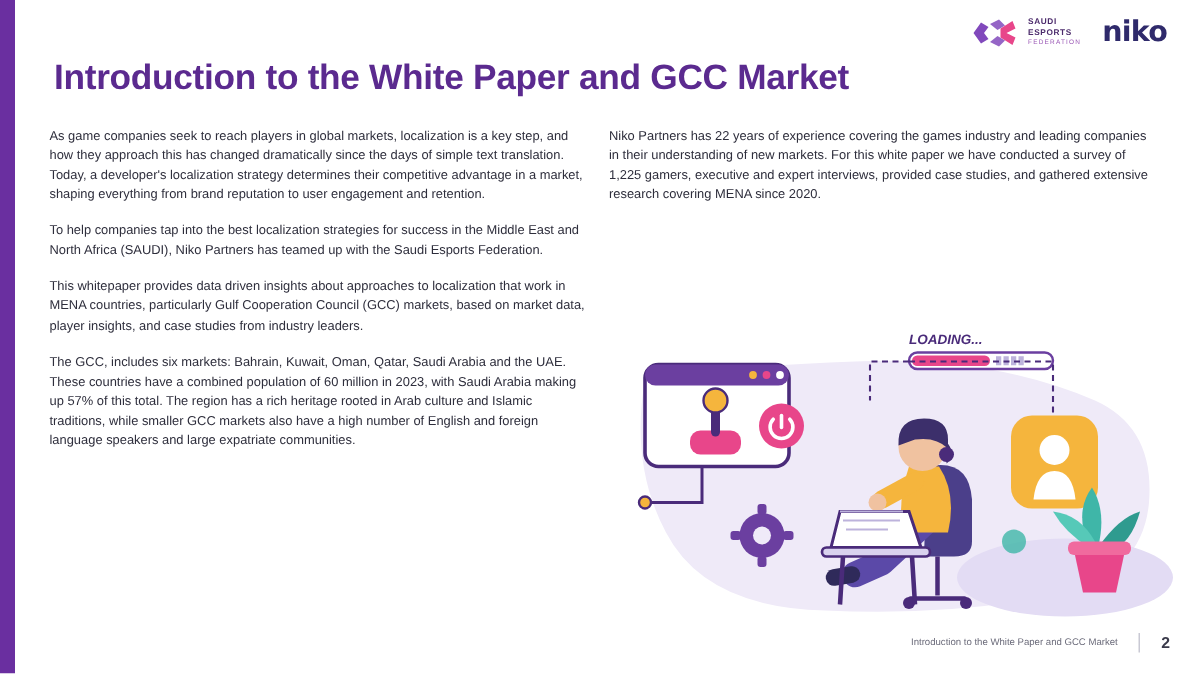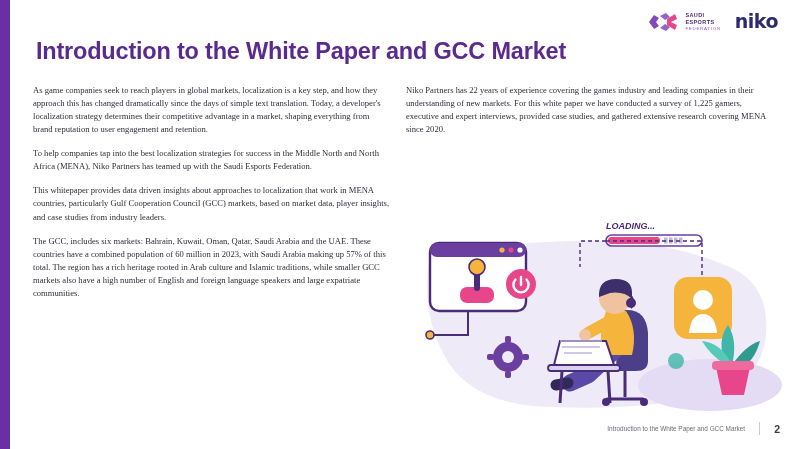--- a/index.html
+++ b/index.html
@@ -40,21 +40,21 @@
   .title{
     position:absolute;left:36px;top:38px;
     font-size:23.5px;font-weight:bold;color:#5b2a8f;
     letter-spacing:-0.2px;
   }
   
   .col{
     position:absolute;
     font-size:8.6px;line-height:1.52;color:#2e2e3c;
   }
-  .col p{margin:0 0 11px 0;font-family:Liberation Serif, serif;}
+  .col p{margin:0 0 11px 0;}
   .col-left{left:33px;top:84px;width:358px;}
   .col-right{left:406px;top:84px;width:362px;}
 
   
   .illus{
     position:absolute;left:410px;top:215px;width:372px;height:200px;font-style:italic;
   }
   .illus svg{display:block;}
 
   
@@ -95,21 +95,21 @@
         <span class="s2">FEDERATION</span>
       </span>
     </div>
     <span class="logo-niko">niko</span>
   </div>
 
   <div class="title">Introduction to the White Paper and GCC Market</div>
 
   <div class="col col-left">
     <p>As game companies seek to reach players in global markets, localization is a key step, and how they approach this has changed dramatically since the days of simple text translation. Today, a developer's localization strategy determines their competitive advantage in a market, shaping everything from brand reputation to user engagement and retention.</p>
-    <p>To help companies tap into the best localization strategies for success in the Middle North and North Africa (MENA), Niko Partners has teamed up with the Saudi Esports Federation.</p>
+    <p>To help companies tap into the best localization strategies for success in the Middle East and North Africa (SAUDI), Niko Partners has teamed up with the Saudi Esports Federation.</p>
     <p>This whitepaper provides data driven insights about approaches to localization that work in MENA countries, particularly Gulf Cooperation Council (GCC) markets, based on market data, player insights, and case studies from industry leaders.</p>
     <p>The GCC, includes six markets: Bahrain, Kuwait, Oman, Qatar, Saudi Arabia and the UAE. These countries have a combined population of 60 million in 2023, with Saudi Arabia making up 57% of this total. The region has a rich heritage rooted in Arab culture and Islamic traditions, while smaller GCC markets also have a high number of English and foreign language speakers and large expatriate communities.</p>
   </div>
 
   <div class="col col-right">
     <p>Niko Partners has 22 years of experience covering the games industry and leading companies in their understanding of new markets. For this white paper we have conducted a survey of 1,225 gamers, executive and expert interviews, provided case studies, and gathered extensive research covering MENA since 2020.</p>
   </div>
 
   <div class="illus">
     <svg width="372" height="200" viewBox="0 0 372 200">

